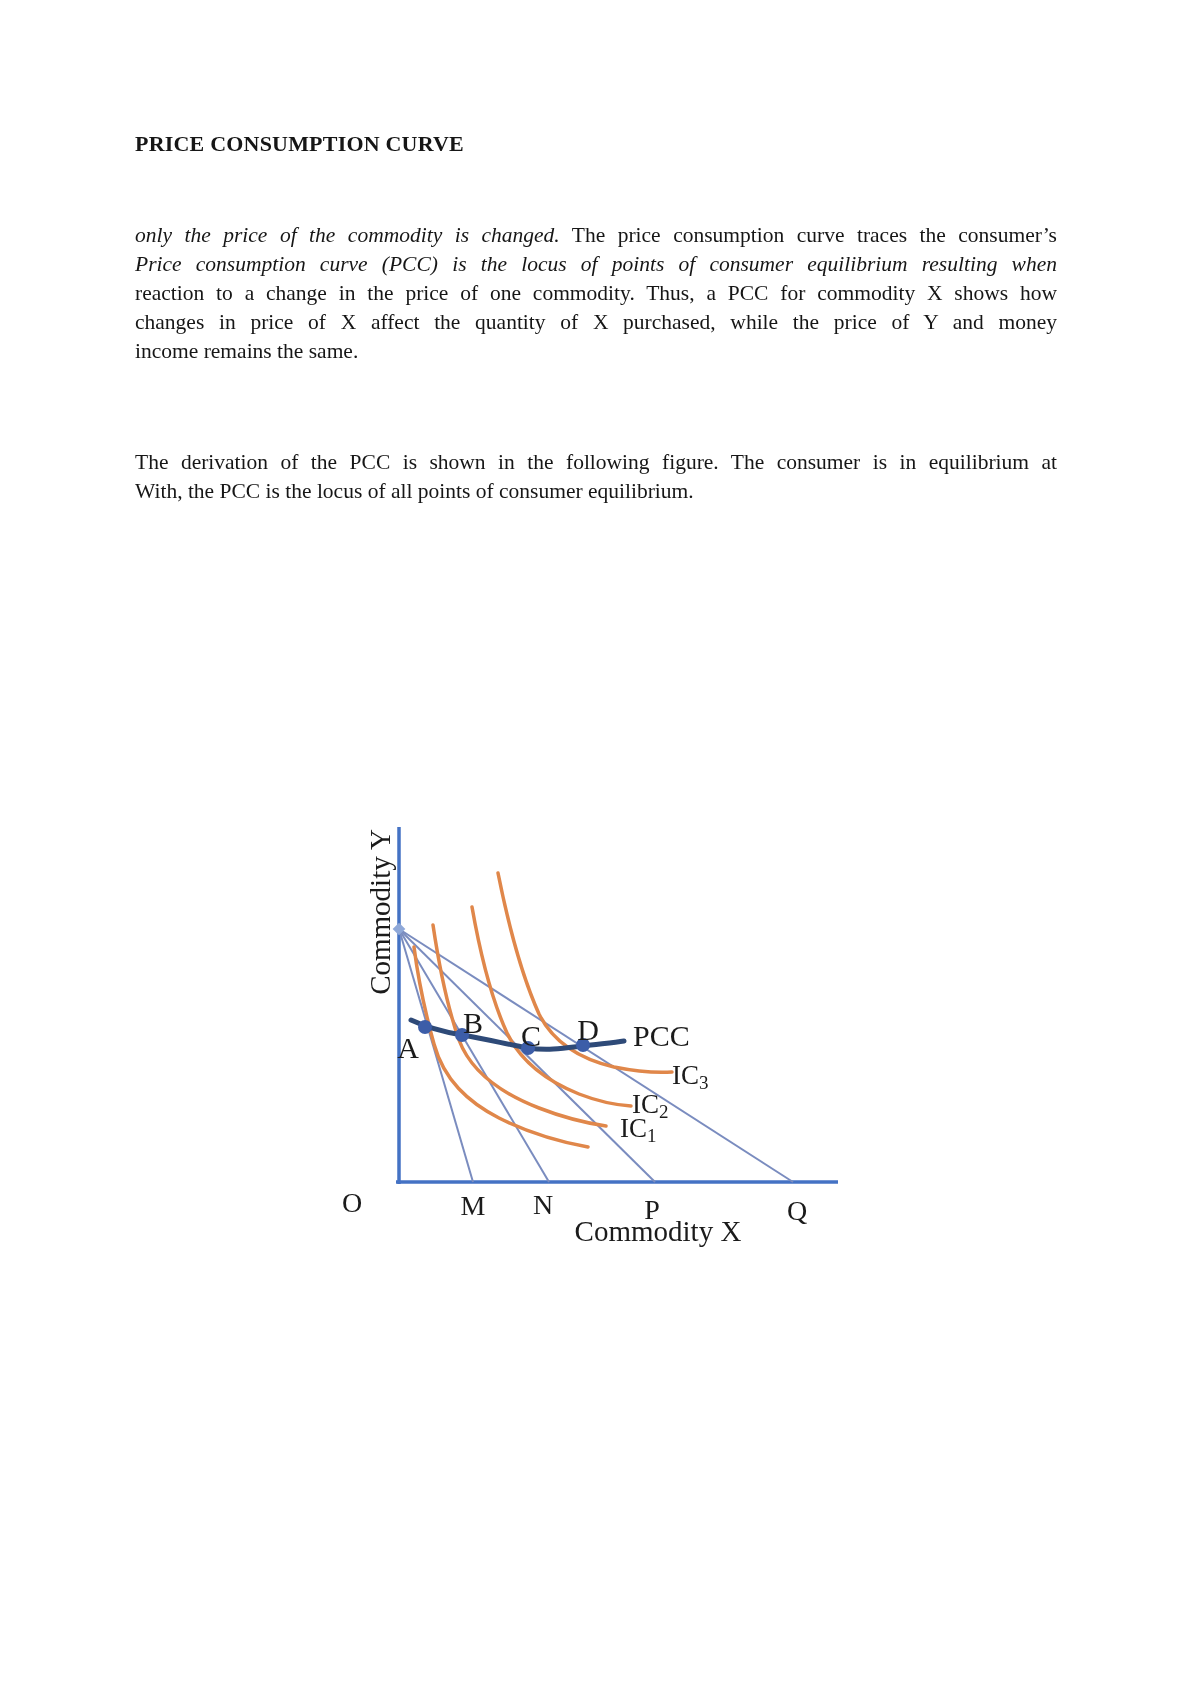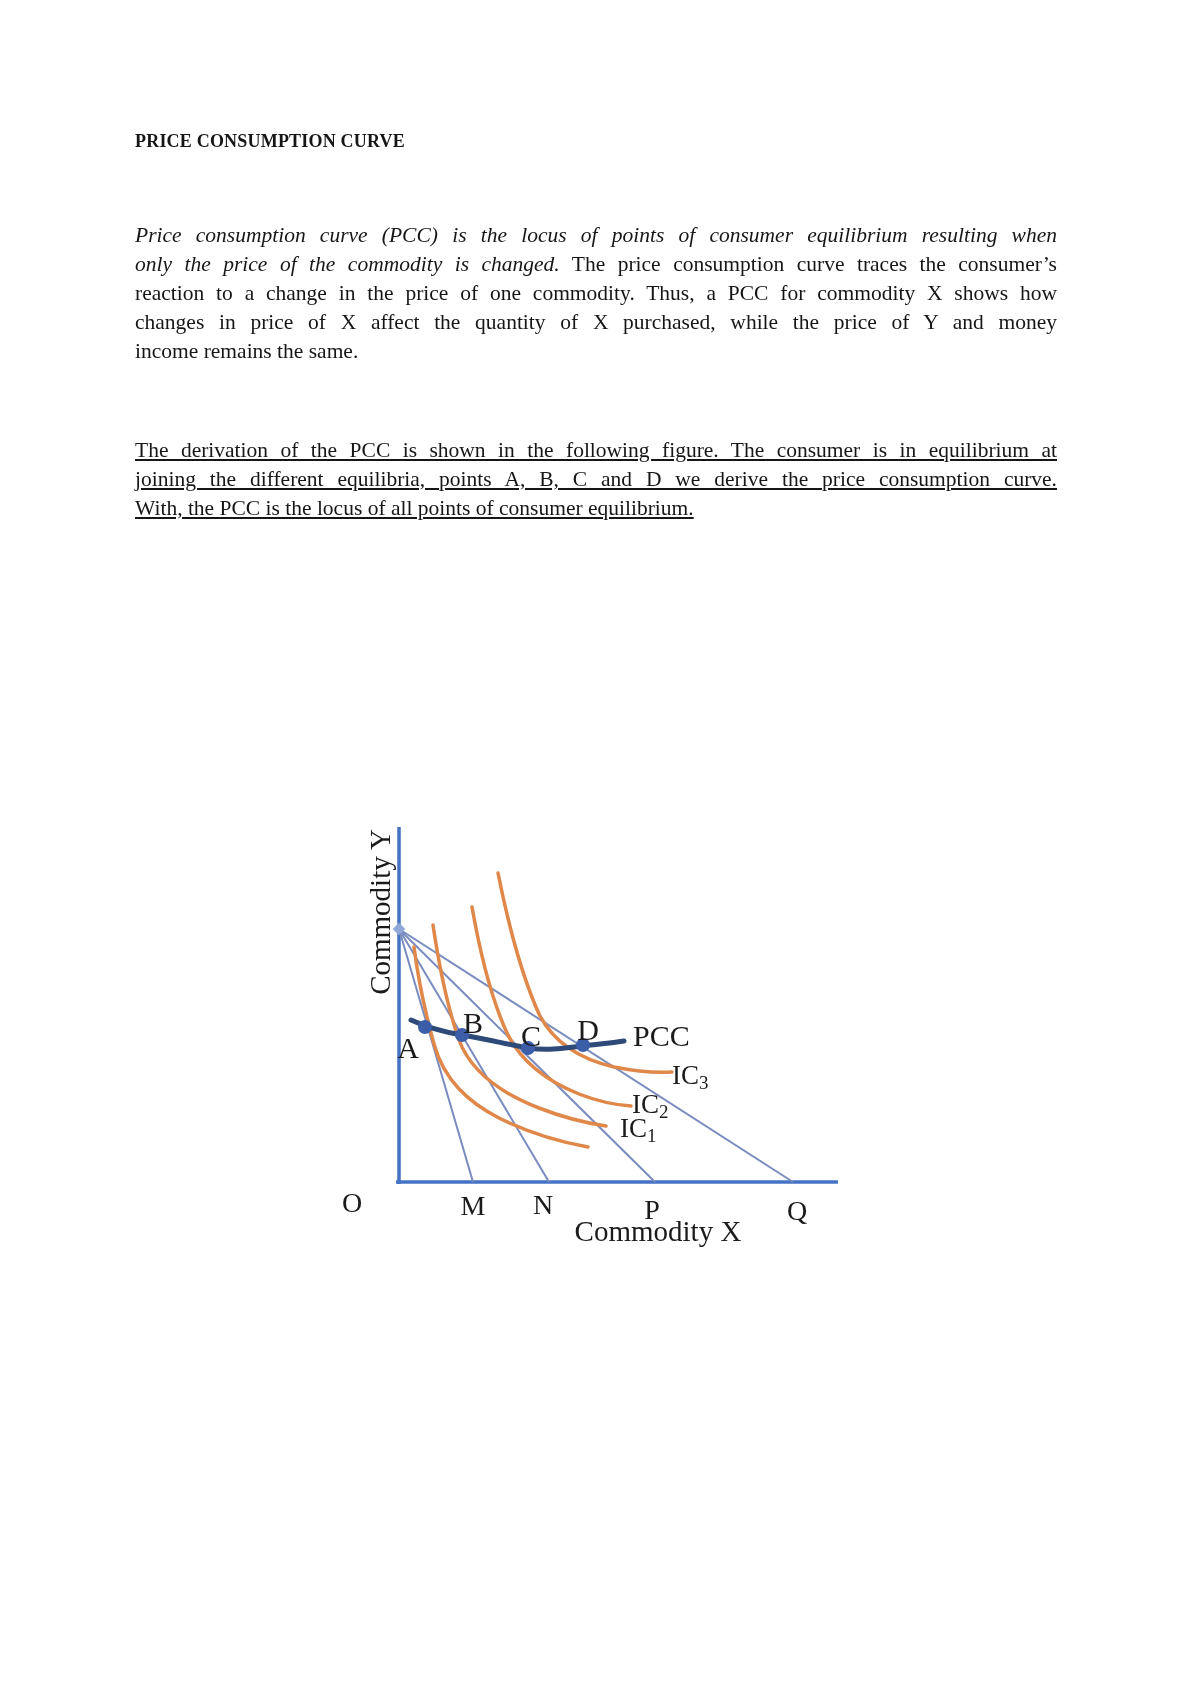--- a/index.html
+++ b/index.html
@@ -6,58 +6,57 @@
   .page{
     position:relative;
     width:1200px;height:1696px;
     background:#ffffff;
     font-family:"Liberation Serif", serif;
     color:#161616;
     overflow:hidden;
   }
   .title{
     position:absolute;left:135px;top:131px;
-    font-size:18px;font-weight:bold;letter-spacing:.2px;
+    font-size:22px;font-weight:bold;letter-spacing:.2px;
     margin:0;
   }
   .para{
     position:absolute;left:135px;width:922px;
     font-size:21.5px;
   }
   .p1{top:221px;}
-  .p2{top:436px;text-decoration:underline;}
+  .p2{top:448px;}
   .pline{height:29px;line-height:29px;overflow:visible;white-space:normal;}
   .j{text-align:justify;text-align-last:justify;}
   .it{font-style:italic;}
   .fig{
     position:absolute;left:330px;top:800px;width:520px;height:460px;
   }
   .fig text{
     font-family:"Liberation Serif", serif;
     fill:#1b1b1b;
   }
 </style>
 </head>
 <body>
 
 <div class="page">
 
   <h1 class="title">PRICE CONSUMPTION CURVE</h1>
 
   <div class="para p1">
+    <div class="pline j"><span class="it">only the price of the commodity is changed.</span><span> The price consumption curve traces the consumer’s</span></div>
     <div class="pline j it">Price consumption curve (PCC) is the locus of points of consumer equilibrium resulting when</div>
-    <div class="pline j"><span class="it">only the price of the commodity is changed.</span><span> The price consumption curve traces the consumer’s</span></div>
     <div class="pline j">reaction to a change in the price of one commodity. Thus, a PCC for commodity X shows how</div>
     <div class="pline j">changes in price of X affect the quantity of X purchased, while the price of Y and money</div>
     <div class="pline">income remains the same.</div>
   </div>
 
   <div class="para p2">
     <div class="pline j">The derivation of the PCC is shown in the following figure. The consumer is in equilibrium at</div>
-    <div class="pline j">joining the different equilibria, points A, B, C and D we derive the price consumption curve.</div>
     <div class="pline">With, the PCC is the locus of all points of consumer equilibrium.</div>
   </div>
 
   <svg class="fig" viewBox="330 800 520 460">
 
     <line x1="399" y1="827" x2="399" y2="1184" stroke-width="3.5" stroke="#4472C4"></line>
     <line x1="396" y1="1182" x2="838" y2="1182" stroke-width="3.5" stroke="#4472C4"></line>
 
     <line x1="399" y1="929" x2="473" y2="1182" stroke-width="2" stroke="#7A8CBF"></line>
     <line x1="399" y1="929" x2="549" y2="1182" stroke-width="2" stroke="#7A8CBF"></line>

